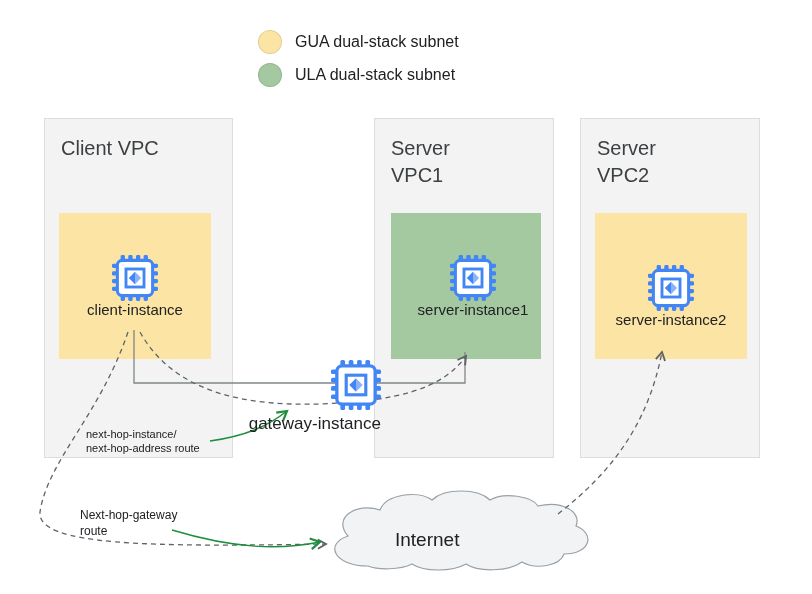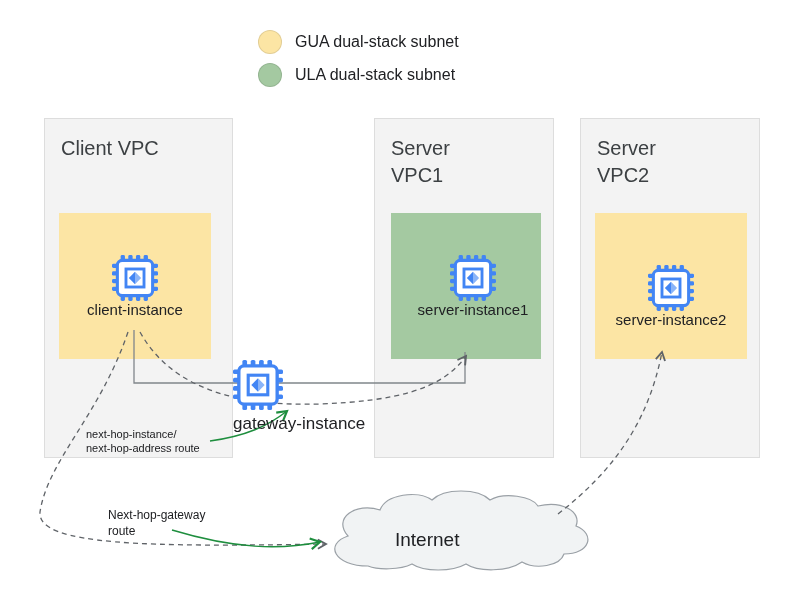--- a/index.html
+++ b/index.html
@@ -17,33 +17,33 @@
   
   .vpc{position:absolute;background:#F3F3F3;border:1px solid #DDDDDD;box-sizing:border-box;}
   .vpc-title{font-size:20px;color:#3C4043;padding:16px 0 0 16px;line-height:1.35;white-space:pre-line;}
   .subnet{position:absolute;}
 
   
   .instance{position:absolute;display:flex;flex-direction:column;align-items:center;justify-content:center;}
   .instance .icon{width:46px;height:46px;}
   .instance-label{font-size:15px;color:#202124;white-space:nowrap;}
 
-  .gateway{position:absolute;left:233px;top:360px;width:148px;display:flex;flex-direction:column;align-items:flex-start;z-index:6;}
+  .gateway{position:absolute;left:233px;top:360px;width:148px;display:flex;flex-direction:column;align-items:flex-end;z-index:6;}
   .gateway .icon{width:50px;height:50px;}
   .gateway-label{font-size:17px;color:#202124;margin-top:4px;white-space:nowrap;}
 
   
   #connector-svg{position:absolute;left:0;top:0;z-index:4;pointer-events:none;}
   .subnet,.vpc{z-index:1;}
   .instance{z-index:6;}
 
   
   .route-note{position:absolute;text-align:left;color:#202124;white-space:pre-line;z-index:6;}
   #note-next-hop-instance{left:86px;top:428px;width:128px;font-size:11px;line-height:1.25;}
-  #note-next-hop-gateway{left:108px;top:508px;width:116px;font-size:12px;line-height:1.3;}
+  #note-next-hop-gateway{left:80px;top:508px;width:116px;font-size:12px;line-height:1.3;}
 
   .internet-label{position:absolute;left:395px;top:529px;width:130px;text-align:left;font-size:19px;color:#202124;z-index:6;}
 </style>
 </head>
 <body>
 
 <div id="diagram">
 
   <svg width="0" height="0" style="position:absolute" aria-hidden="true">
     <defs>

